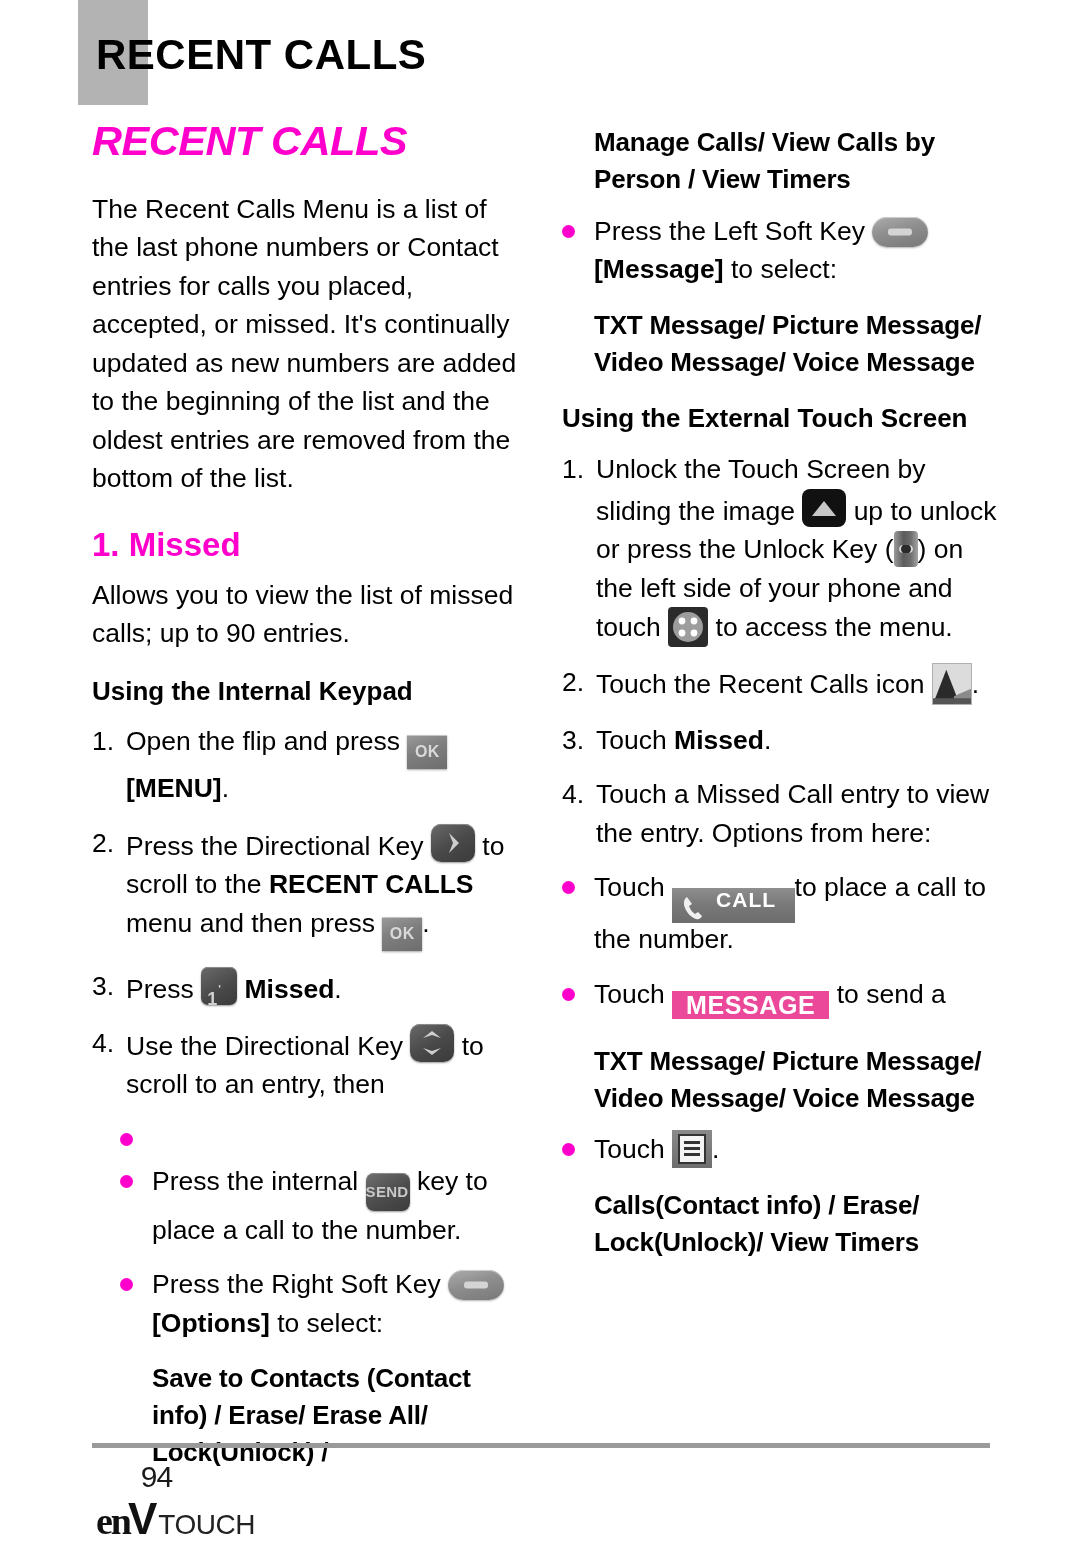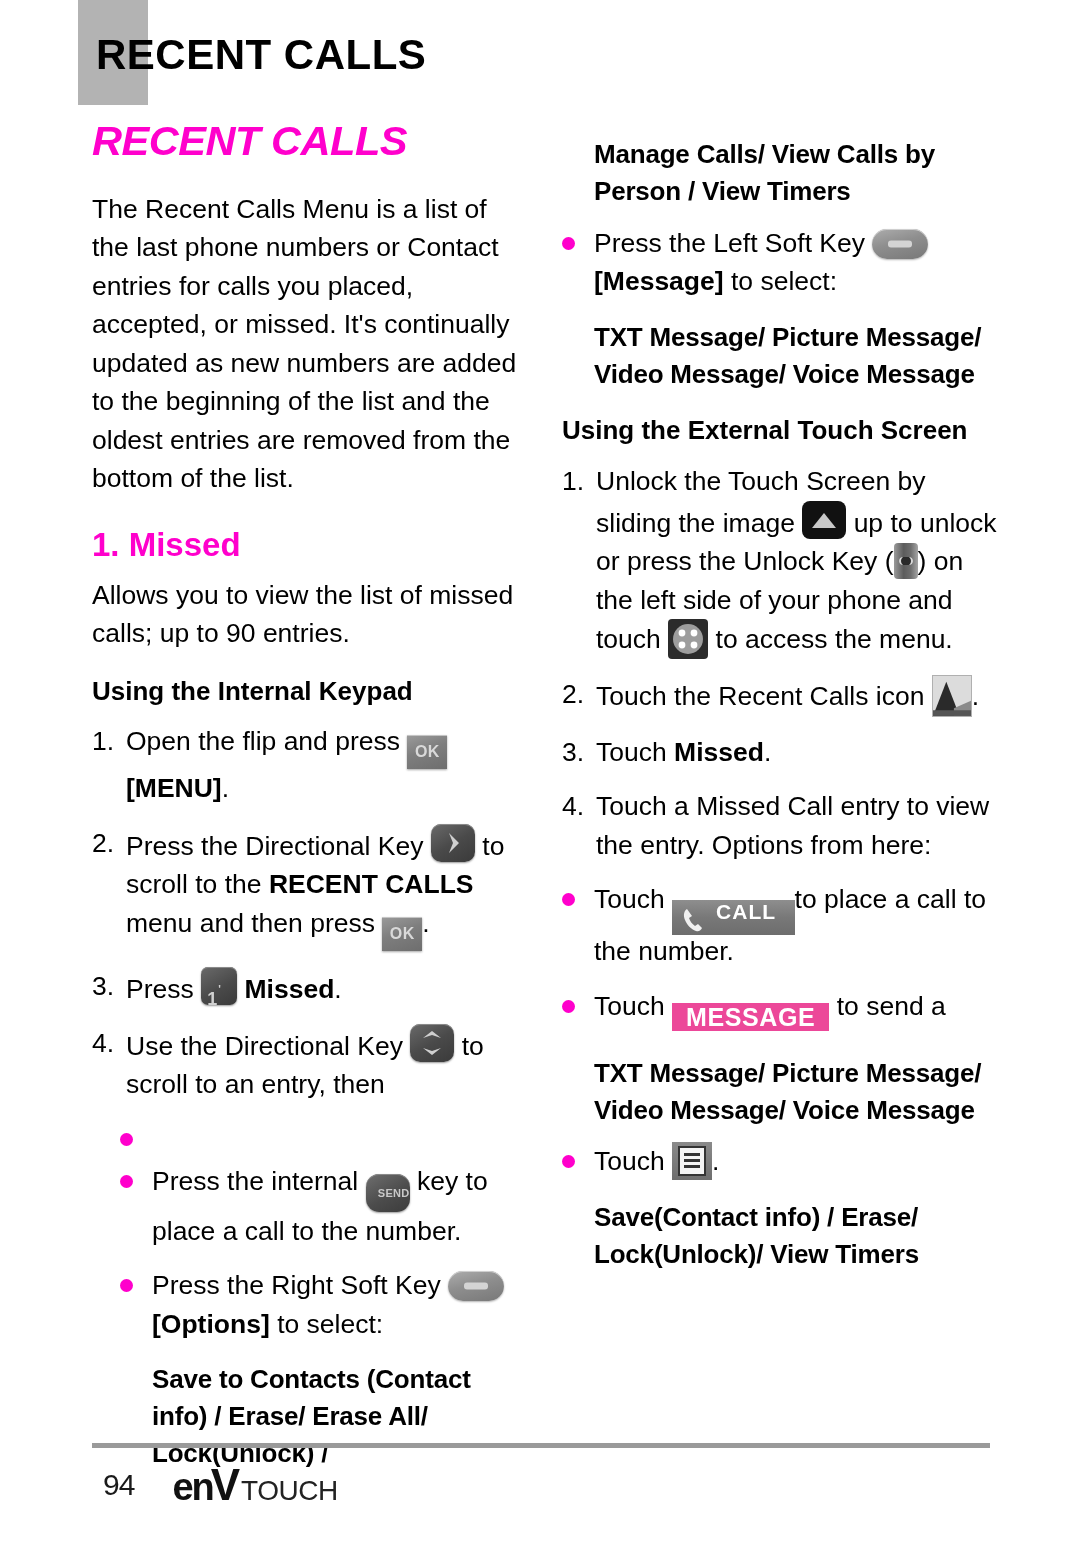--- a/index.html
+++ b/index.html
@@ -192,27 +192,27 @@
     position: absolute;
     left: 50%; top: 50%;
     transform: translate(-50%,-50%);
     width: 24px; height: 7px;
     border-radius: 3px;
     background: #d4d4d4;
   }
 
   .key-send {
     width: 44px; height: 38px;
-    border-radius: 13px;
+    border-radius: 8px;
     background: linear-gradient(150deg,#6f6f6f 0%,#4c4c4c 55%,#3c3c3c 100%);
     box-shadow: inset 0 1px 0 #8a8a8a, 0 1px 2px rgba(0,0,0,.4);
     color: #c8c8c8;
-    font-size: 11px;
-    font-weight: bold;
-    text-align: right;
+    font-size: 15px;
+    font-weight: bold;
+    text-align: left;
     line-height: 38px;
     letter-spacing: .3px;
   }
 
   .ico-slide {
     width: 44px; height: 38px;
     border-radius: 8px;
     background: #111;
   }
   .ico-slide svg { display:block; width:100%; height:100%; }
@@ -295,41 +295,42 @@
   .footer-rule {
     position: absolute;
     left: 92px;
     top: 1443px;
     width: 898px;
     height: 5px;
     background: #9a9a9a;
   }
   .footer {
     position: absolute;
-    left: 103px;
+    left: 96px;
     top: 1460px;
     display: flex;
     align-items: center;
+    flex-direction: column;
   }
   .page-num {
     font-size: 30px;
     color: #1a1a1a;
     margin-right: 38px;
     letter-spacing: -1px;
   }
   .logo {
     display: flex;
     align-items: baseline;
   }
   .logo .en {
     font-size: 38px;
     font-weight: bold;
     letter-spacing: -2px;
     color: #111;
-    font-family: Liberation Sans, sans-serif;
+    font-family: Liberation Serif, serif;
   }
   .logo .v {
     font-size: 44px;
     font-weight: bold;
     color: #111;
     margin-left: -2px;
     position: relative;
   }
   .logo .touch {
     font-size: 28px;
@@ -420,21 +421,21 @@
       <b>[Options]</b>
       <span>to select:</span></span>
   </div>
 
   <div class="opt-list ind">Save to Contacts (Contact info) / Erase/ Erase All/ Lock(Unlock) /</div>
 
 </div>
 
 <div class="col-right">
 
-  <div class="opt-list ind2" style="margin-top:16px;">Manage Calls/ View Calls by Person / View Timers</div>
+  <div class="opt-list ind2" style="margin-top:4px;">Manage Calls/ View Calls by Person / View Timers</div>
 
   <div class="bullet-row nopad">
     <span class="dot">
         <i></i>
       </span>
     <span class="content"><span>Press the Left Soft Key</span>
       <span class="ico key-soft"></span>
       <b>[Message]</b>
       <span>to select:</span></span>
   </div>
@@ -521,21 +522,21 @@
       <span class="ico ico-list">
         <svg viewBox="0 0 28 30">
           <rect x="1" y="1" width="26" height="28" fill="#f4f4f4" stroke="#333" stroke-width="2"></rect>
           <rect x="6" y="7" width="16" height="3" fill="#333"></rect>
           <rect x="6" y="13" width="16" height="3" fill="#333"></rect>
           <rect x="6" y="19" width="16" height="3" fill="#333"></rect>
         </svg>
       </span><span>.</span></span>
   </div>
 
-  <div class="opt-list ind2">Save(Contact info) / Erase/ Lock(Unlock)/ View Timers</div>
+  <div class="opt-list ind2">Calls(Contact info) / Erase/ Lock(Unlock)/ View Timers</div>
 
 </div>
 
 <div class="footer-rule"></div>
 <div class="footer">
   <span class="page-num">94</span>
   <span class="logo">
     <span class="en">en</span>
     <span class="v">V</span>
     <span class="touch">TOUCH</span>

